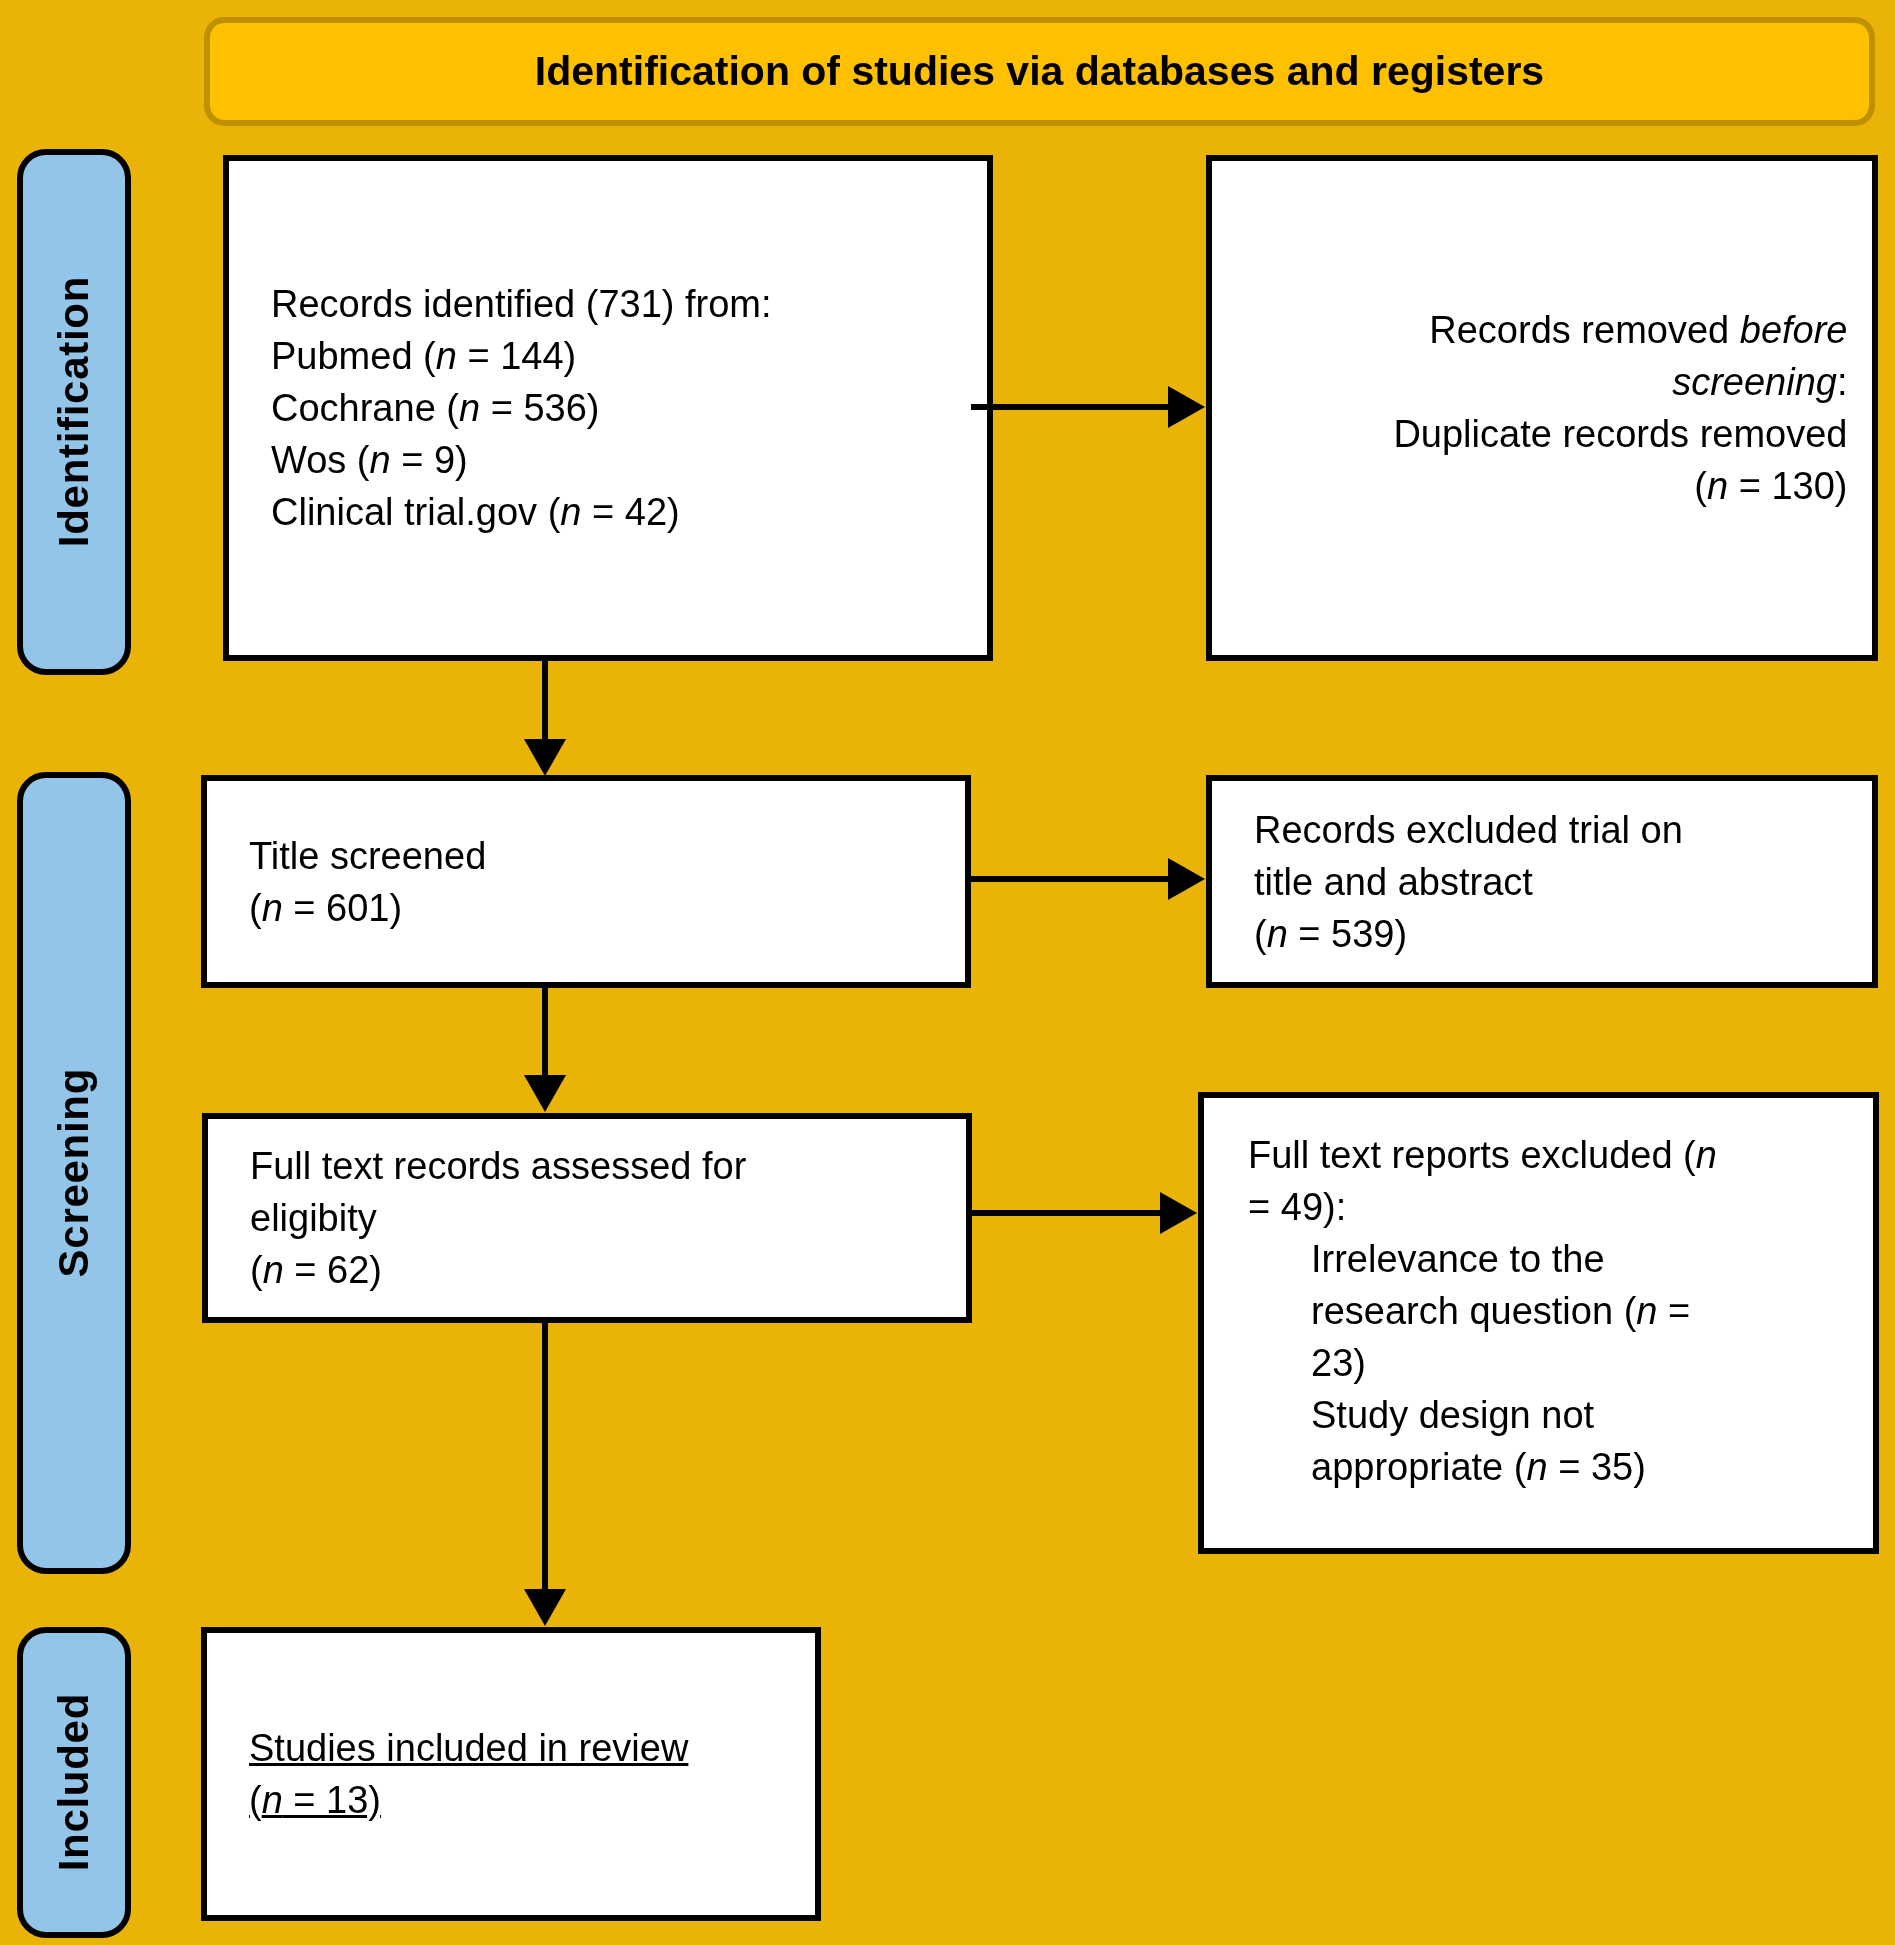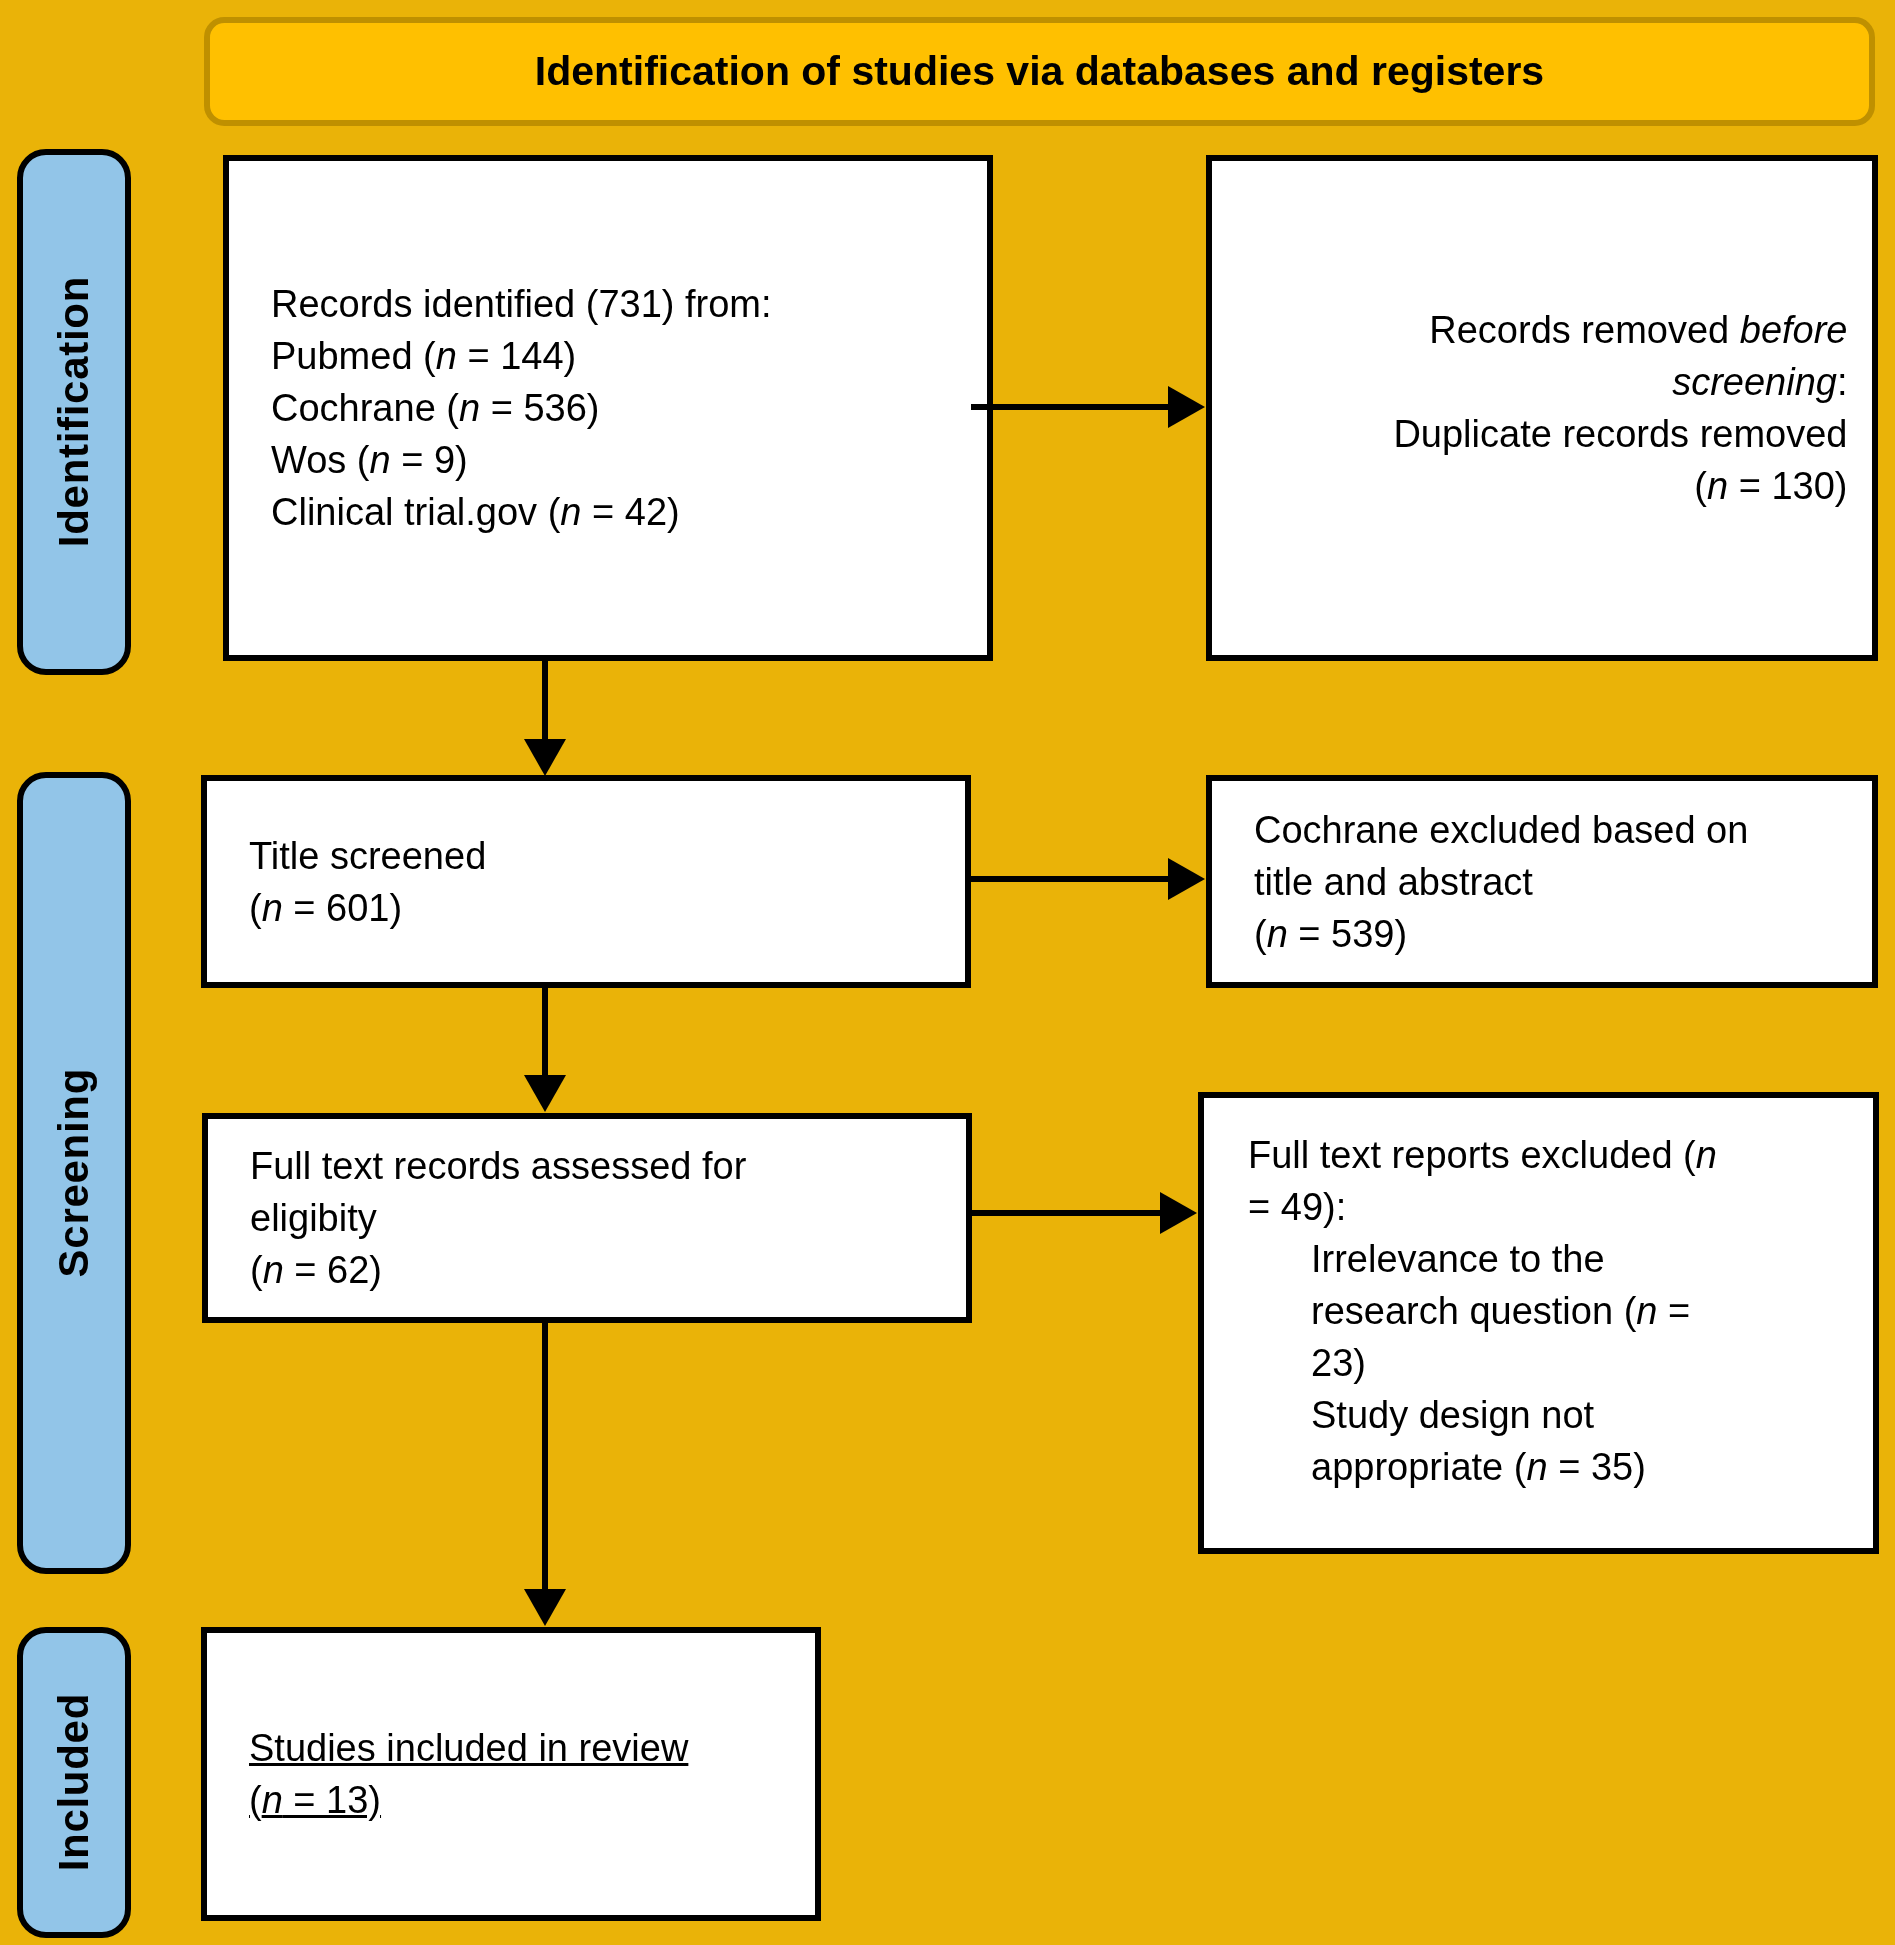--- a/index.html
+++ b/index.html
@@ -137,21 +137,21 @@
       <div class="line"><span>Duplicate records removed</span></div>
       <div class="line"><span>(</span><span class="it">n</span><span> = 130)</span></div>
     </div>
 
   <div class="box" id="box-title-screened">
       <div class="line"><span>Title screened</span></div>
       <div class="line"><span>(</span><span class="it">n</span><span> = 601)</span></div>
     </div>
 
   <div class="box" id="box-records-excluded">
-      <div class="line"><span>Cochrane excluded based on</span></div>
+      <div class="line"><span>Records excluded trial on</span></div>
       <div class="line"><span>title and abstract</span></div>
       <div class="line"><span>(</span><span class="it">n</span><span> = 539)</span></div>
     </div>
 
   <div class="box" id="box-full-text-assessed">
       <div class="line"><span>Full text records assessed for</span></div>
       <div class="line"><span>eligibity</span></div>
       <div class="line"><span>(</span><span class="it">n</span><span> = 62)</span></div>
     </div>
 

